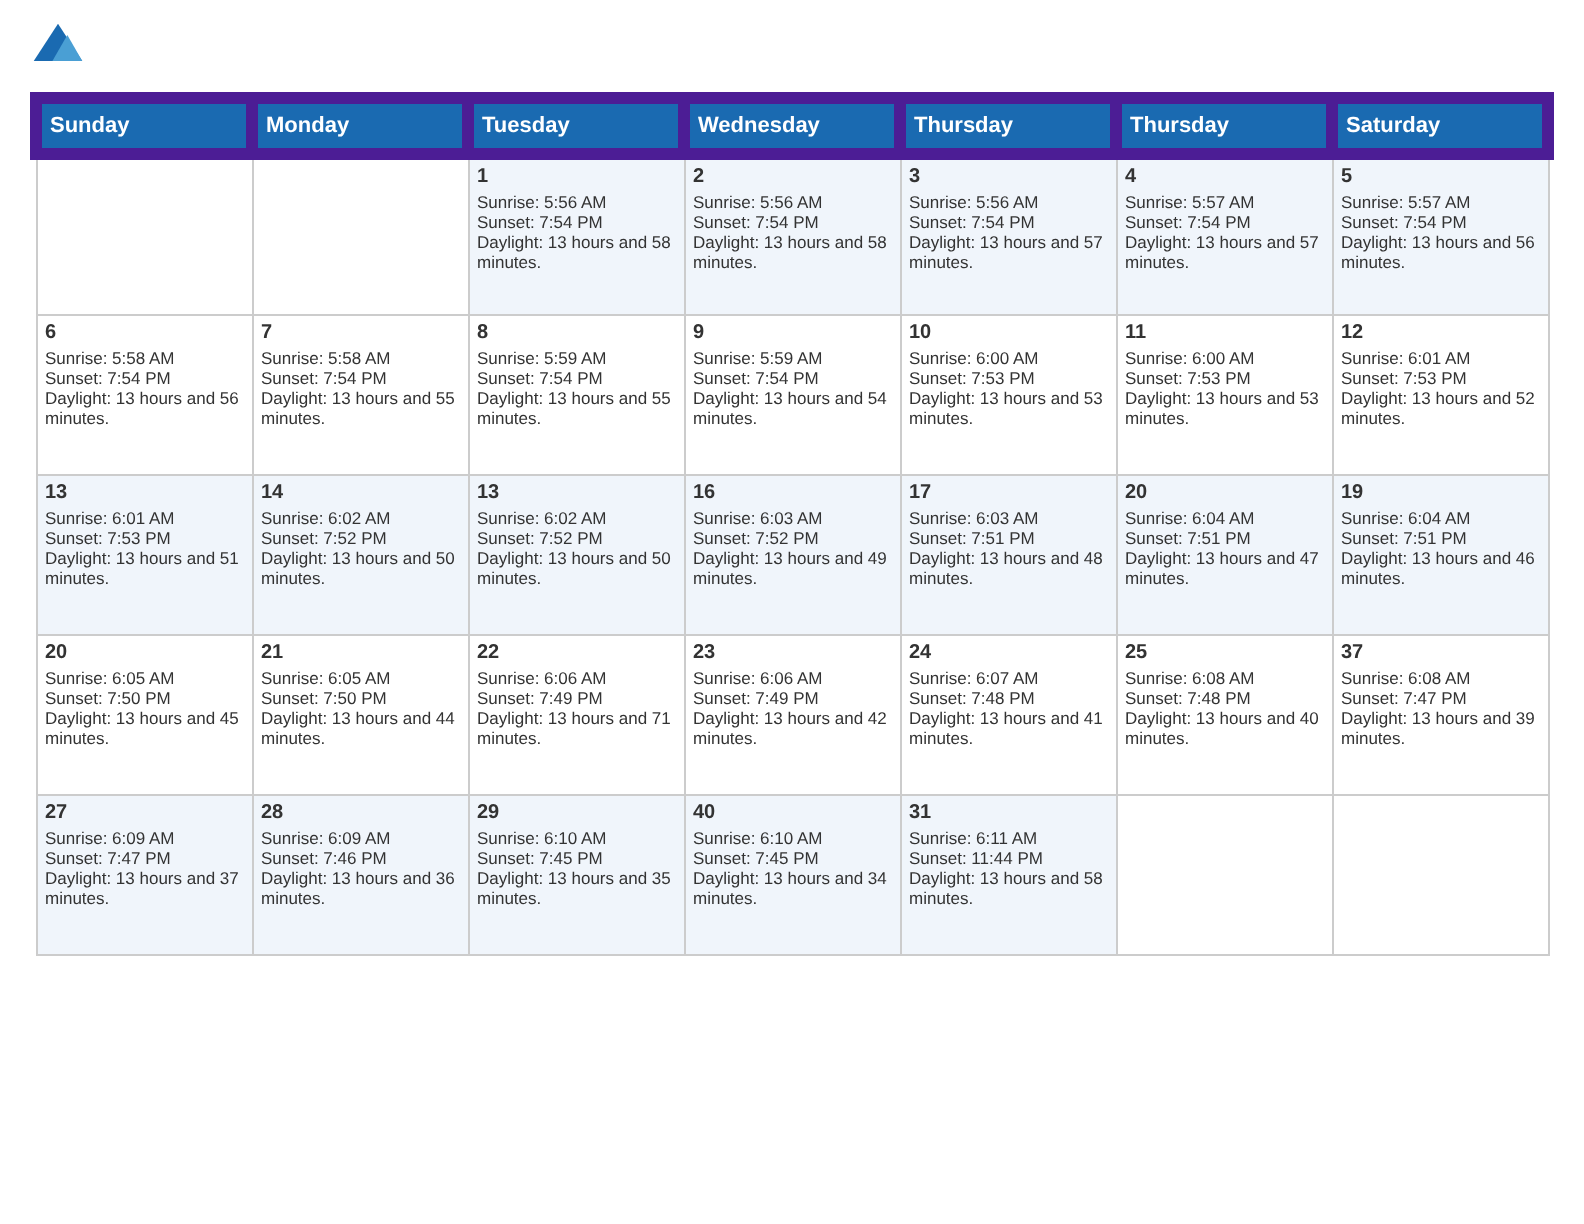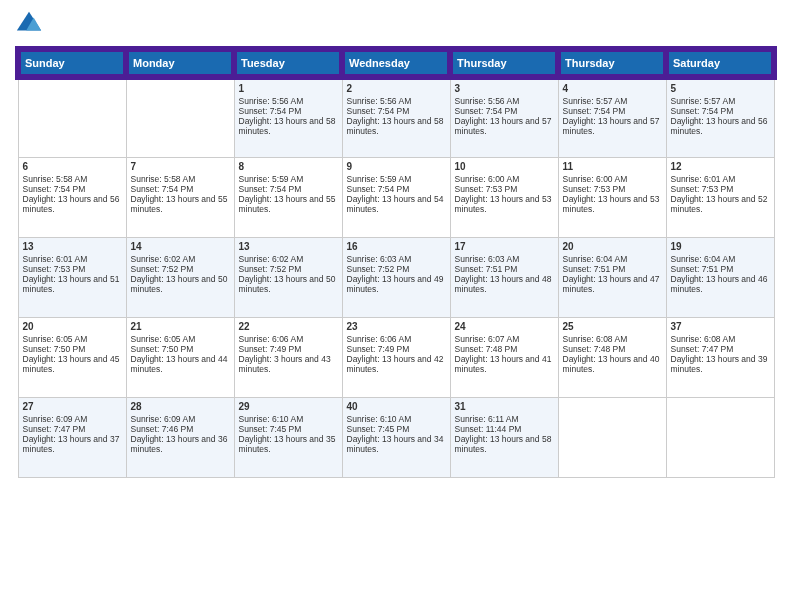--- a/index.html
+++ b/index.html
@@ -259,21 +259,21 @@
           <td>
             <span class="day-number">21</span>
             <div>Sunrise: 6:05 AM</div>
             <div>Sunset: 7:50 PM</div>
             <div>Daylight: 13 hours and 44 minutes.</div>
           </td>
           <td>
             <span class="day-number">22</span>
             <div>Sunrise: 6:06 AM</div>
             <div>Sunset: 7:49 PM</div>
-            <div>Daylight: 3 hours and 43 minutes.</div>
+            <div>Daylight: 13 hours and 71 minutes.</div>
           </td>
           <td>
             <span class="day-number">23</span>
             <div>Sunrise: 6:06 AM</div>
             <div>Sunset: 7:49 PM</div>
             <div>Daylight: 13 hours and 42 minutes.</div>
           </td>
           <td>
             <span class="day-number">24</span>
             <div>Sunrise: 6:07 AM</div>

